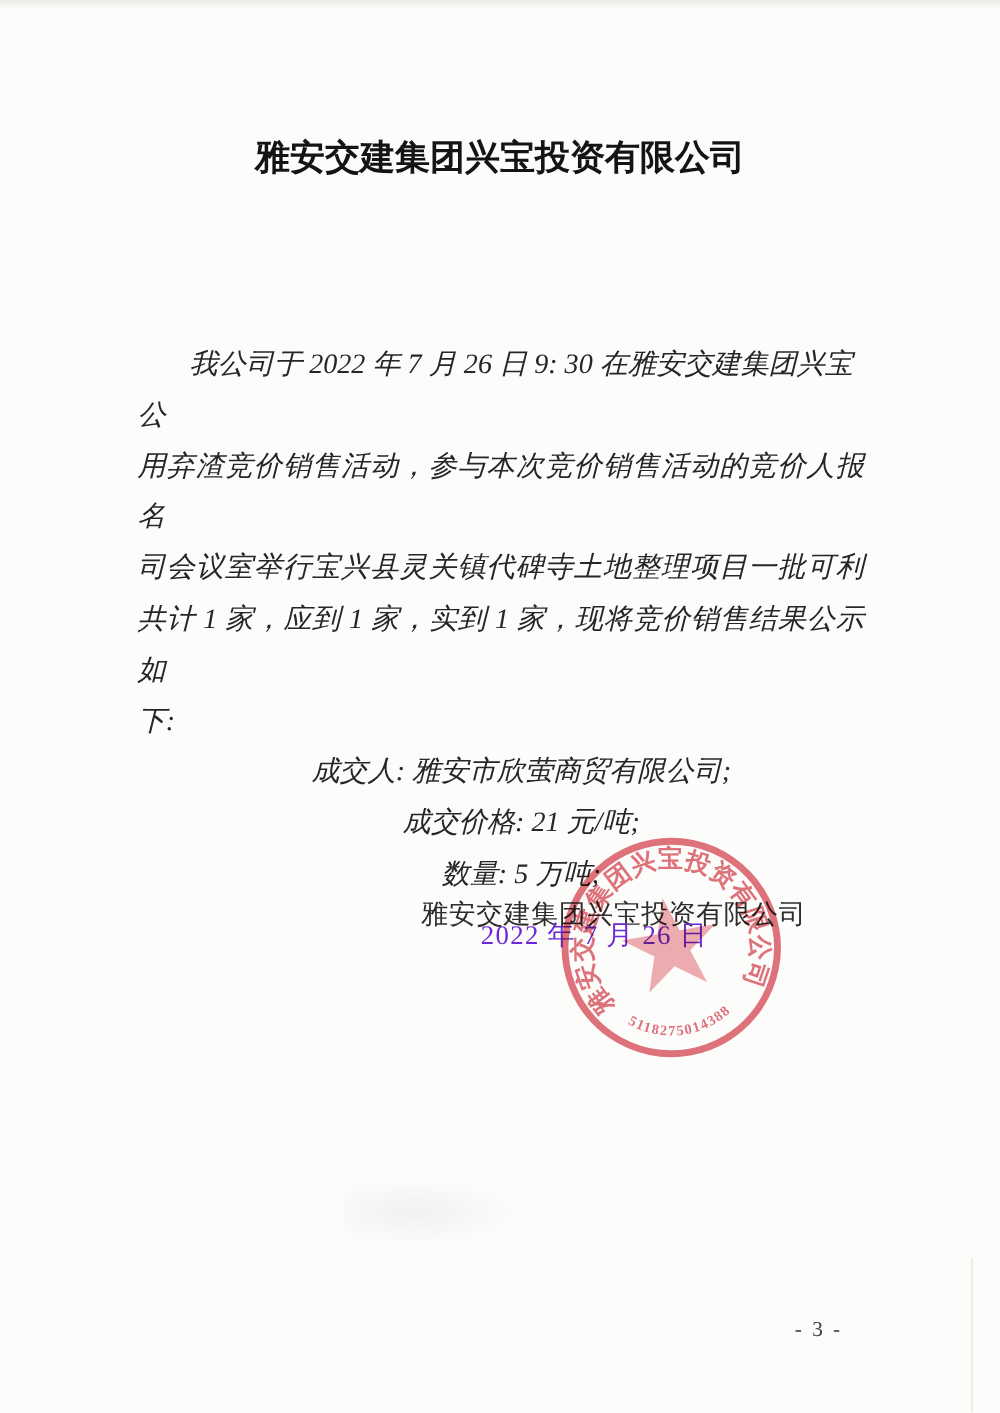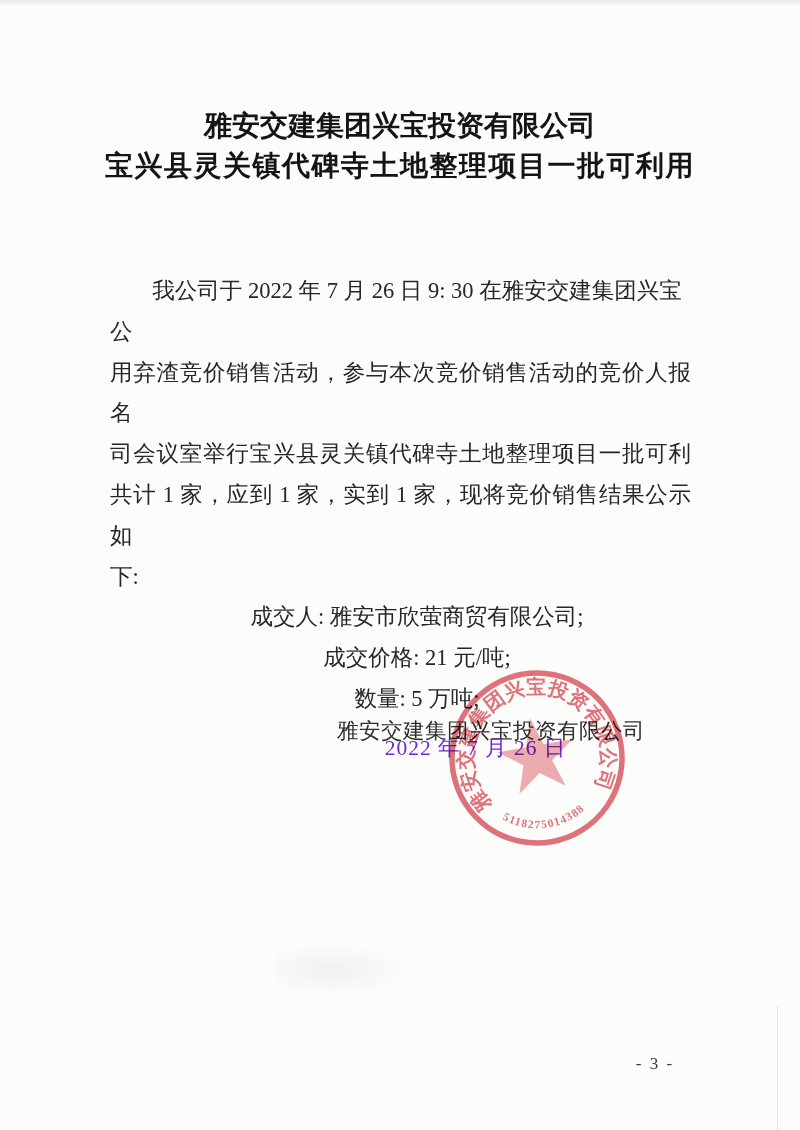--- a/index.html
+++ b/index.html
@@ -14,21 +14,21 @@
     position:absolute;top:106px;left:5px;width:790px;text-align:center;
     font-family:"Liberation Sans", sans-serif;font-weight:bold;color:#141414;
     font-size:28px;line-height:40px;
   }
   .title-line2{letter-spacing:1.5px;}
   .title-line3{letter-spacing:0.5px;}
   .body-block{
     position:absolute;left:110px;top:271px;width:581px;
     font-size:22.5px;line-height:40.8px;color:#262626;
   }
-  .line{white-space:nowrap;}
+  .line{white-space:nowrap;font-style:italic;}
   .jfull{text-align:justify;text-align-last:justify;white-space:normal;}
   .ind{text-indent:33px;text-align:center;}
   .sig-company{
     position:absolute;left:337px;top:716px;width:310px;
     font-size:21.5px;letter-spacing:0.5px;color:#2d2d2d;white-space:nowrap;
   }
   .sig-date{
     position:absolute;left:378px;top:733px;width:195px;text-align:center;
     font-size:21.5px;color:#6d28d9;letter-spacing:1px;white-space:nowrap;
   }
@@ -47,21 +47,20 @@
   }
   .scan-line{position:absolute;left:777px;top:1006px;width:1px;height:124px;background:#e4e4de;}
 </style>
 </head>
 <body>
 
 <div class="edge-top"></div>
 
 <div class="title-block">
   <div>雅安交建集团兴宝投资有限公司</div>
-  <div class="title-line2">宝兴县灵关镇代碑寺土地整理项目一批可利用</div>
 </div>
 
 <div class="body-block">
   <div class="line jfull ind">我公司于 2022 年 7 月 26 日 9: 30 在雅安交建集团兴宝公</div>
   <div class="line jfull">用弃渣竞价销售活动，参与本次竞价销售活动的竞价人报名</div>
   <div class="line jfull">司会议室举行宝兴县灵关镇代碑寺土地整理项目一批可利</div>
   <div class="line jfull">共计 1 家，应到 1 家，实到 1 家，现将竞价销售结果公示如</div>
   <div class="line">下:</div>
   <div class="line ind">成交人: 雅安市欣萤商贸有限公司;</div>
   <div class="line ind">成交价格: 21 元/吨;</div>

